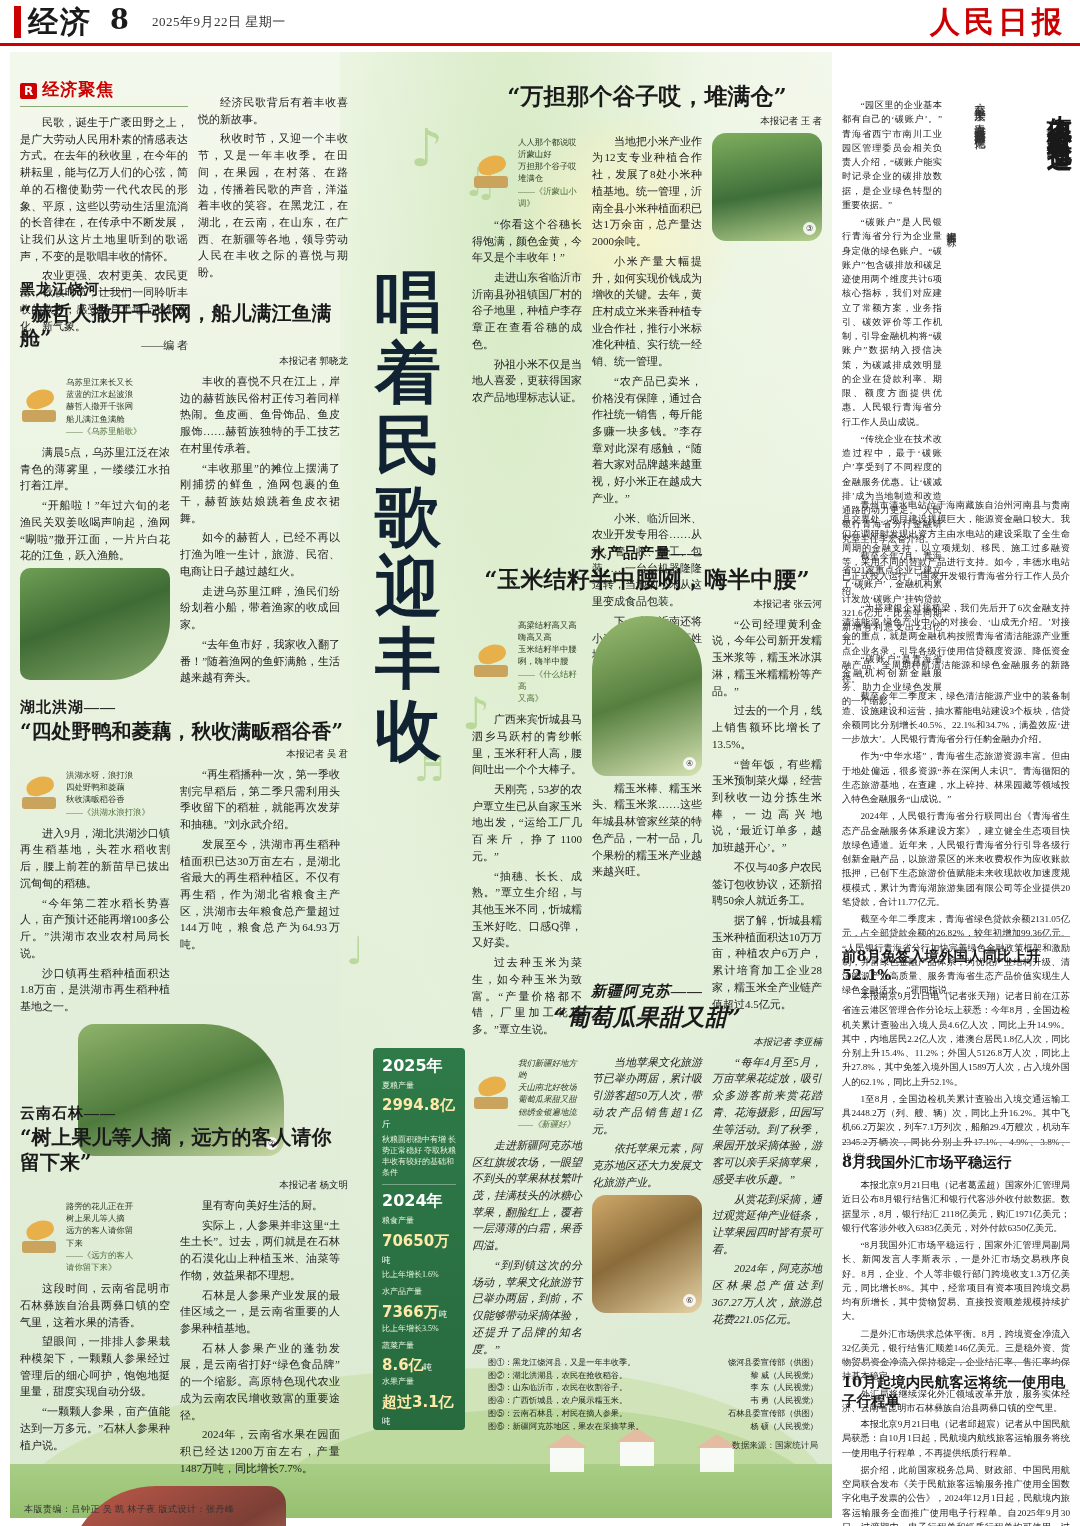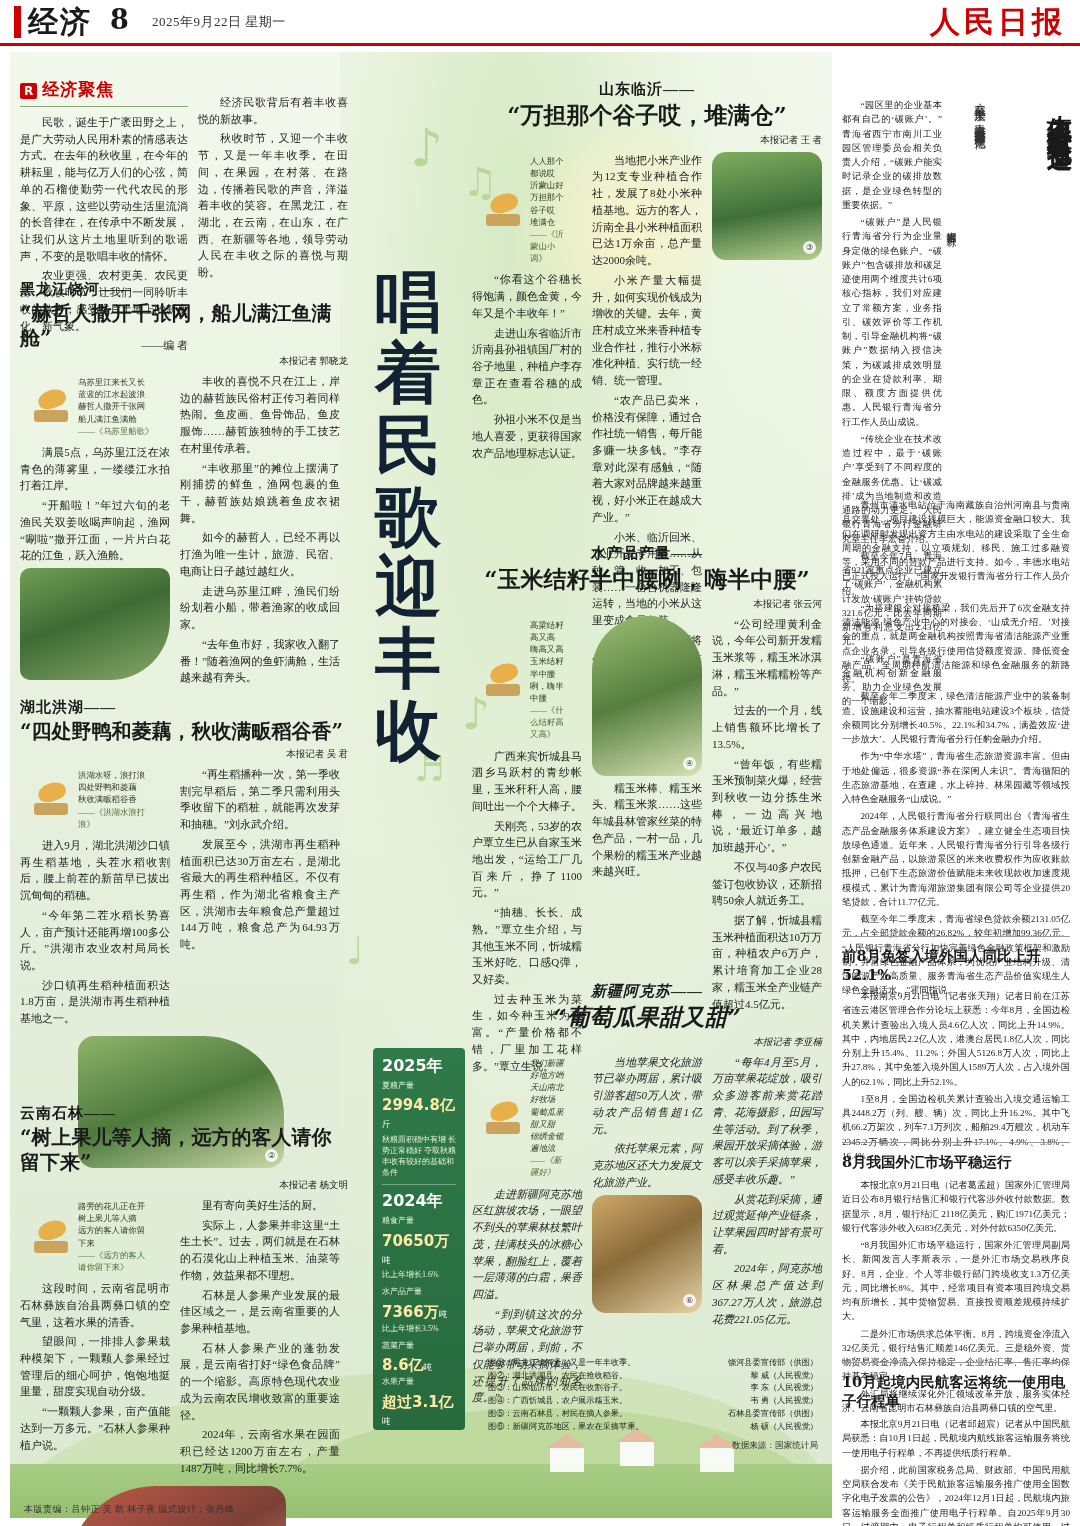--- a/index.html
+++ b/index.html
@@ -41,21 +41,21 @@
   .col{position:absolute;box-sizing:border-box;}
   .lead-badge{display:inline-block;background:#c00;color:#fff;font-size:12px;padding:1px 4px;margin-right:5px;font-weight:bold;border-radius:2px;font-family:"DejaVu Sans",sans-serif;}
   .focus-head{font-size:17px;font-weight:bold;color:#c00;letter-spacing:1px;}
   .rule{border-top:1px solid #8aa877;margin:5px 0 7px;}
   .body-text{font-size:11px;line-height:1.52;text-align:justify;color:#222;}
   .body-text p{margin:0 0 3px;text-indent:2em;}
 
   .region{font-size:15px;font-weight:bold;letter-spacing:1px;margin-bottom:2px;}
   .headline{font-size:20px;font-weight:bold;line-height:1.25;font-family:"DejaVu Serif",serif;margin:2px 0 4px;}
   .byline{font-size:9.5px;text-align:right;margin-bottom:5px;}
-  .songbox{display:flex;align-items:center;gap:6px;margin:4px 12px 6px;}
+  .songbox{display:flex;align-items:center;gap:6px;margin:4px 0 6px;}
   .gram{width:40px;height:34px;flex:none;position:relative;}
   .gram .horn{position:absolute;left:6px;top:0;width:28px;height:18px;border-radius:50% 50% 40% 40%;background:#e8b04a;transform:rotate(-18deg);}
   .gram .base{position:absolute;left:2px;top:20px;width:34px;height:12px;border-radius:3px;background:#caa45c;}
   .lyric{font-size:8.4px;line-height:1.45;color:#2c3a25;}
   .lyric .name{color:#4a6b34;}
 
   .photo{border-radius:50%;overflow:hidden;position:relative;}
   .pnum{position:absolute;right:6px;bottom:6px;width:13px;height:13px;border-radius:50%;background:rgba(255,255,255,.85);color:#333;font-size:8px;line-height:13px;text-align:center;font-family:"DejaVu Sans",sans-serif;}
 
   
@@ -260,21 +260,20 @@
             <p>2024年，云南省水果在园面积已经达1200万亩左右，产量1487万吨，同比增长7.7%。</p>
           </div>
         </div>
       </div>
       <div class="photo ph-e" style="width:220px;height:150px;border-radius:90px 18px 18px 18px;margin:6px 0 0 46px;">
         
       </div>
     </div>
 
     <div class="col" style="left:462px;top:28px;width:350px;">
-      <div class="region" style="text-align:center;">山东临沂——</div>
       <div class="headline" style="text-align:center;font-size:23px;">“万担那个谷子哎，堆满仓”</div>
       <div class="byline">本报记者 王 者</div>
       <div style="display:flex;gap:10px;">
         <div style="width:110px;">
           <div class="songbox">
             <div class="gram">
                 <div class="horn"></div>
                 <div class="base"></div>
               </div>
             <div class="lyric">
@@ -286,21 +285,21 @@
             </div>
           </div>
           <div class="body-text">
             <p>“你看这个谷穗长得饱满，颜色金黄，今年又是个丰收年！”</p>
             <p>走进山东省临沂市沂南县孙祖镇国厂村的谷子地里，种植户李存章正在查看谷穗的成色。</p>
             <p>孙祖小米不仅是当地人喜爱，更获得国家农产品地理标志认证。</p>
           </div>
         </div>
         <div style="width:110px;">
           <div class="body-text">
-            <p>当地把小米产业作为12支专业种植合作社，发展了8处小米种植基地。远方的客人，沂南全县小米种植面积已达1万余亩，总产量达2000余吨。</p>
+            <p>当地把小米产业作为12支专业种植合作社，发展了8处小米种植基地。统一管理，沂南全县小米种植面积已达1万余亩，总产量达2000余吨。</p>
             <p>小米产量大幅提升，如何实现价钱成为增收的关键。去年，黄庄村成立米来香种植专业合作社，推行小米标准化种植、实行统一经销、统一管理。</p>
             <p>“农产品已卖米，价格没有保障，通过合作社统一销售，每斤能多赚一块多钱。”李存章对此深有感触，“随着大家对品牌越来越重视，好小米正在越成大产业。”</p>
             <p>小米、临沂回米、农业开发专用谷……从种、管、收、加工、包装……一台台机器隆隆运转，当地的小米从这里变成食品包装。</p>
             <p>下一步，沂南还将小米不仅成为当地百姓增收致富的“黄金粮”，更发展成一项特色支柱产业。</p>
           </div>
         </div>
         <div style="width:110px;">
           <div class="photo ph-d" style="width:110px;height:108px;border-radius:14px;">
             <div class="pnum">③</div>
           </div>

